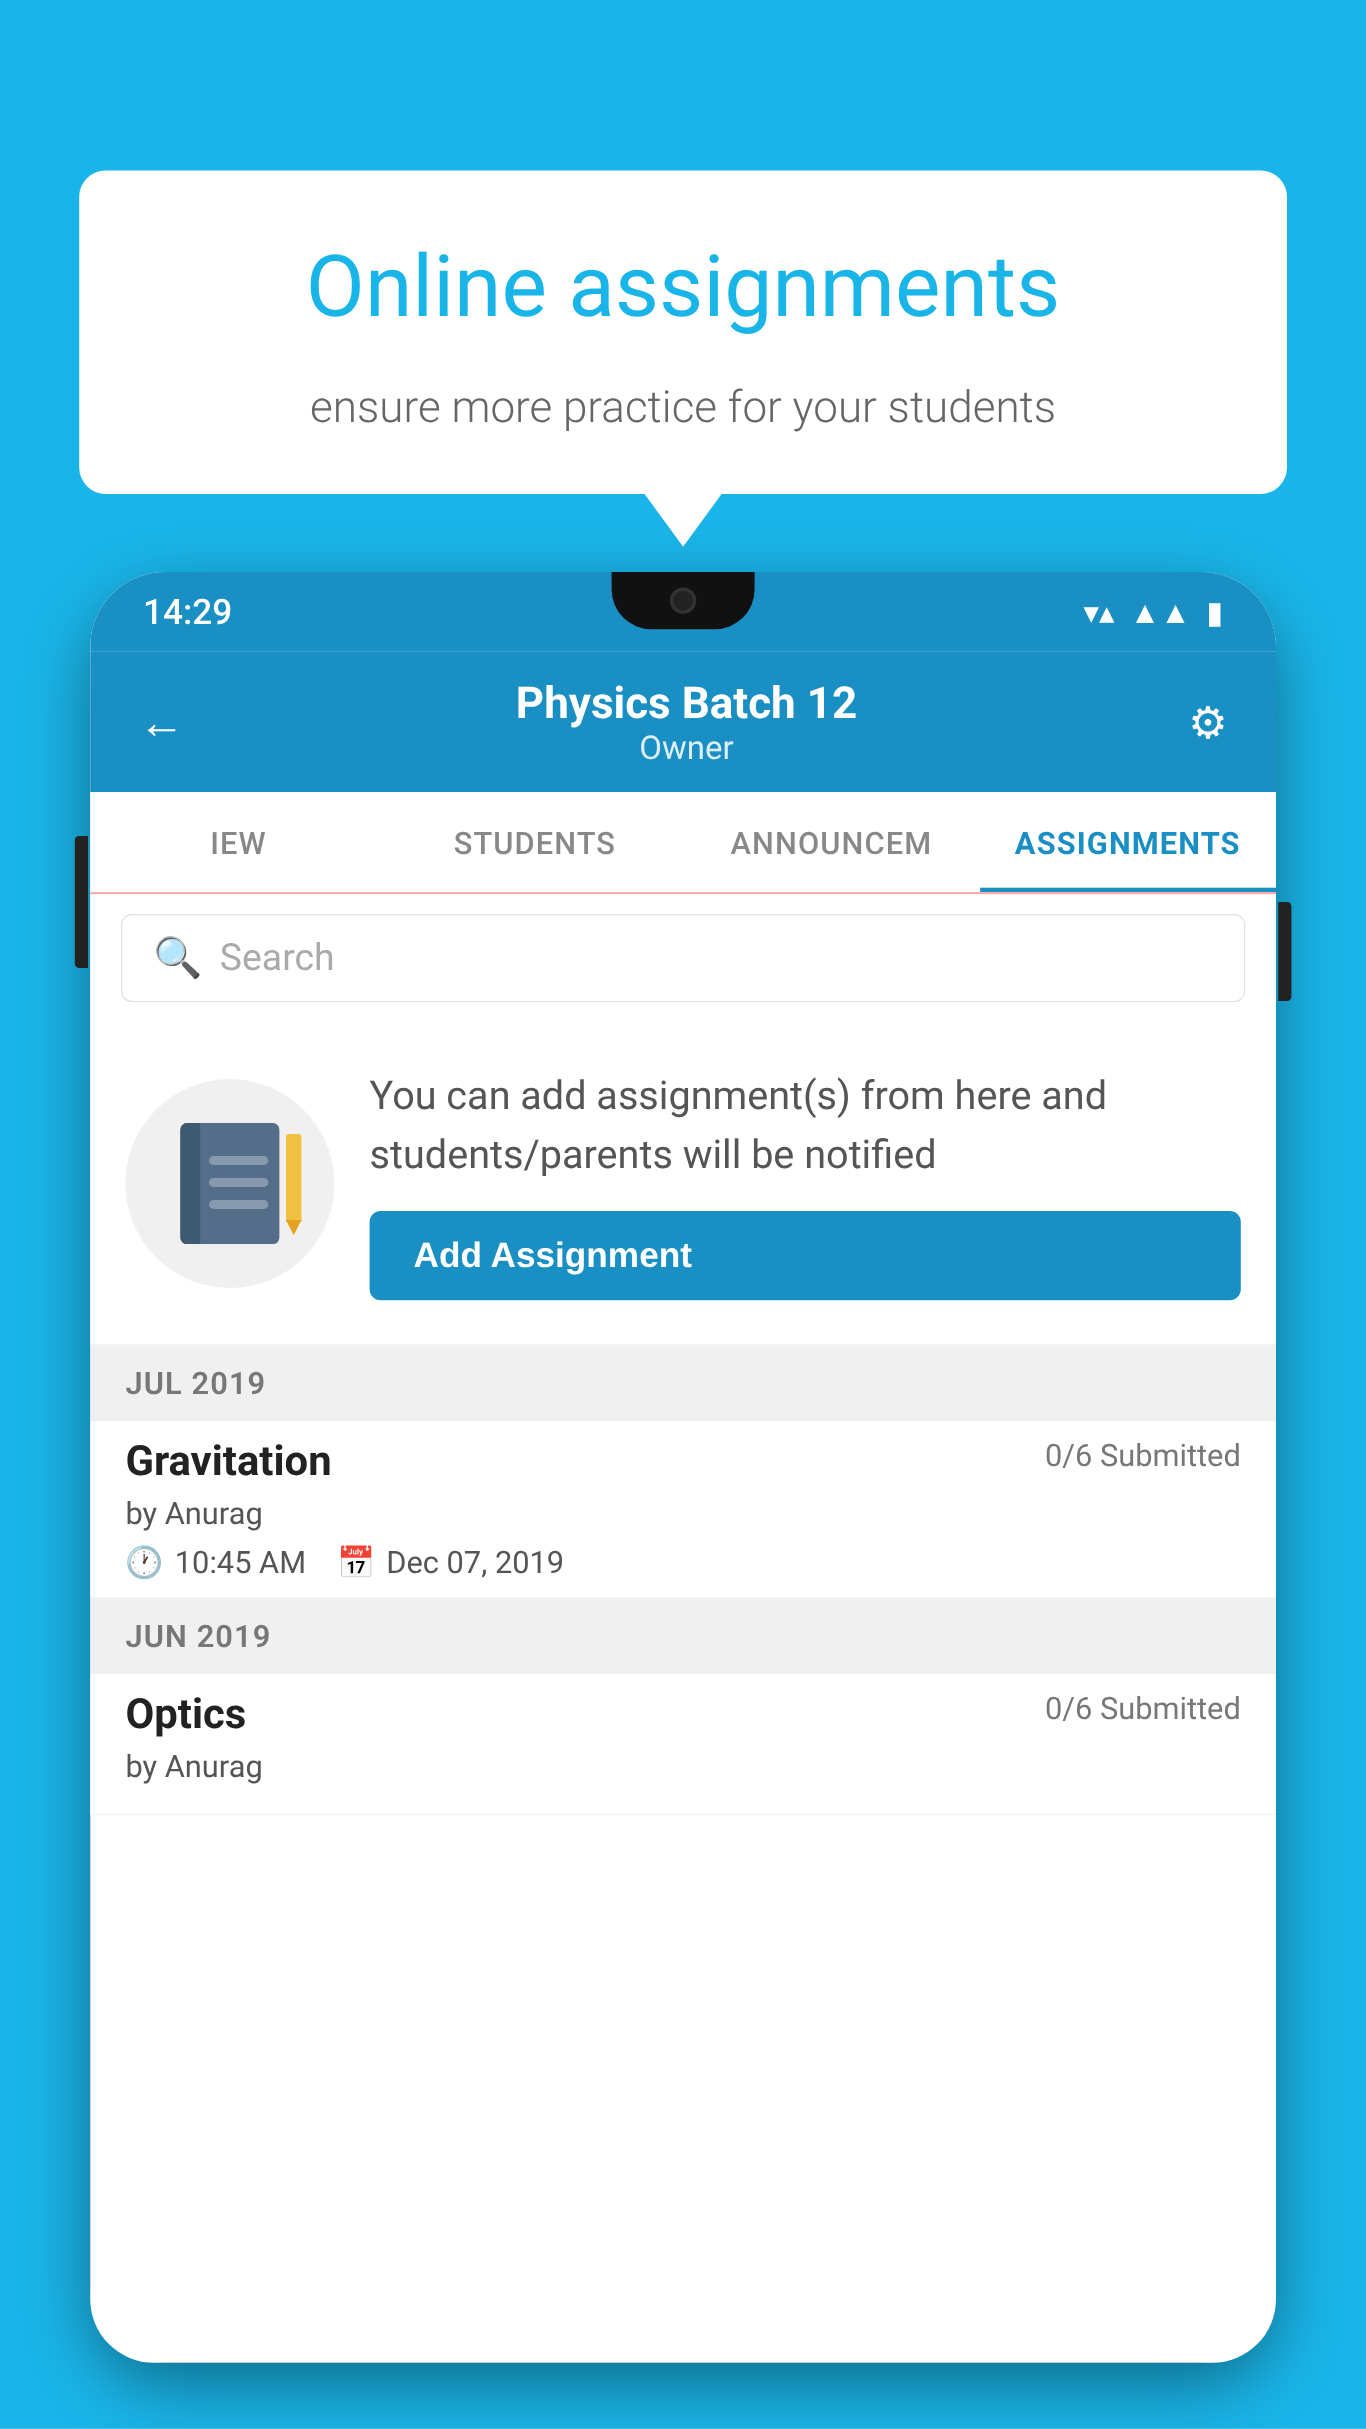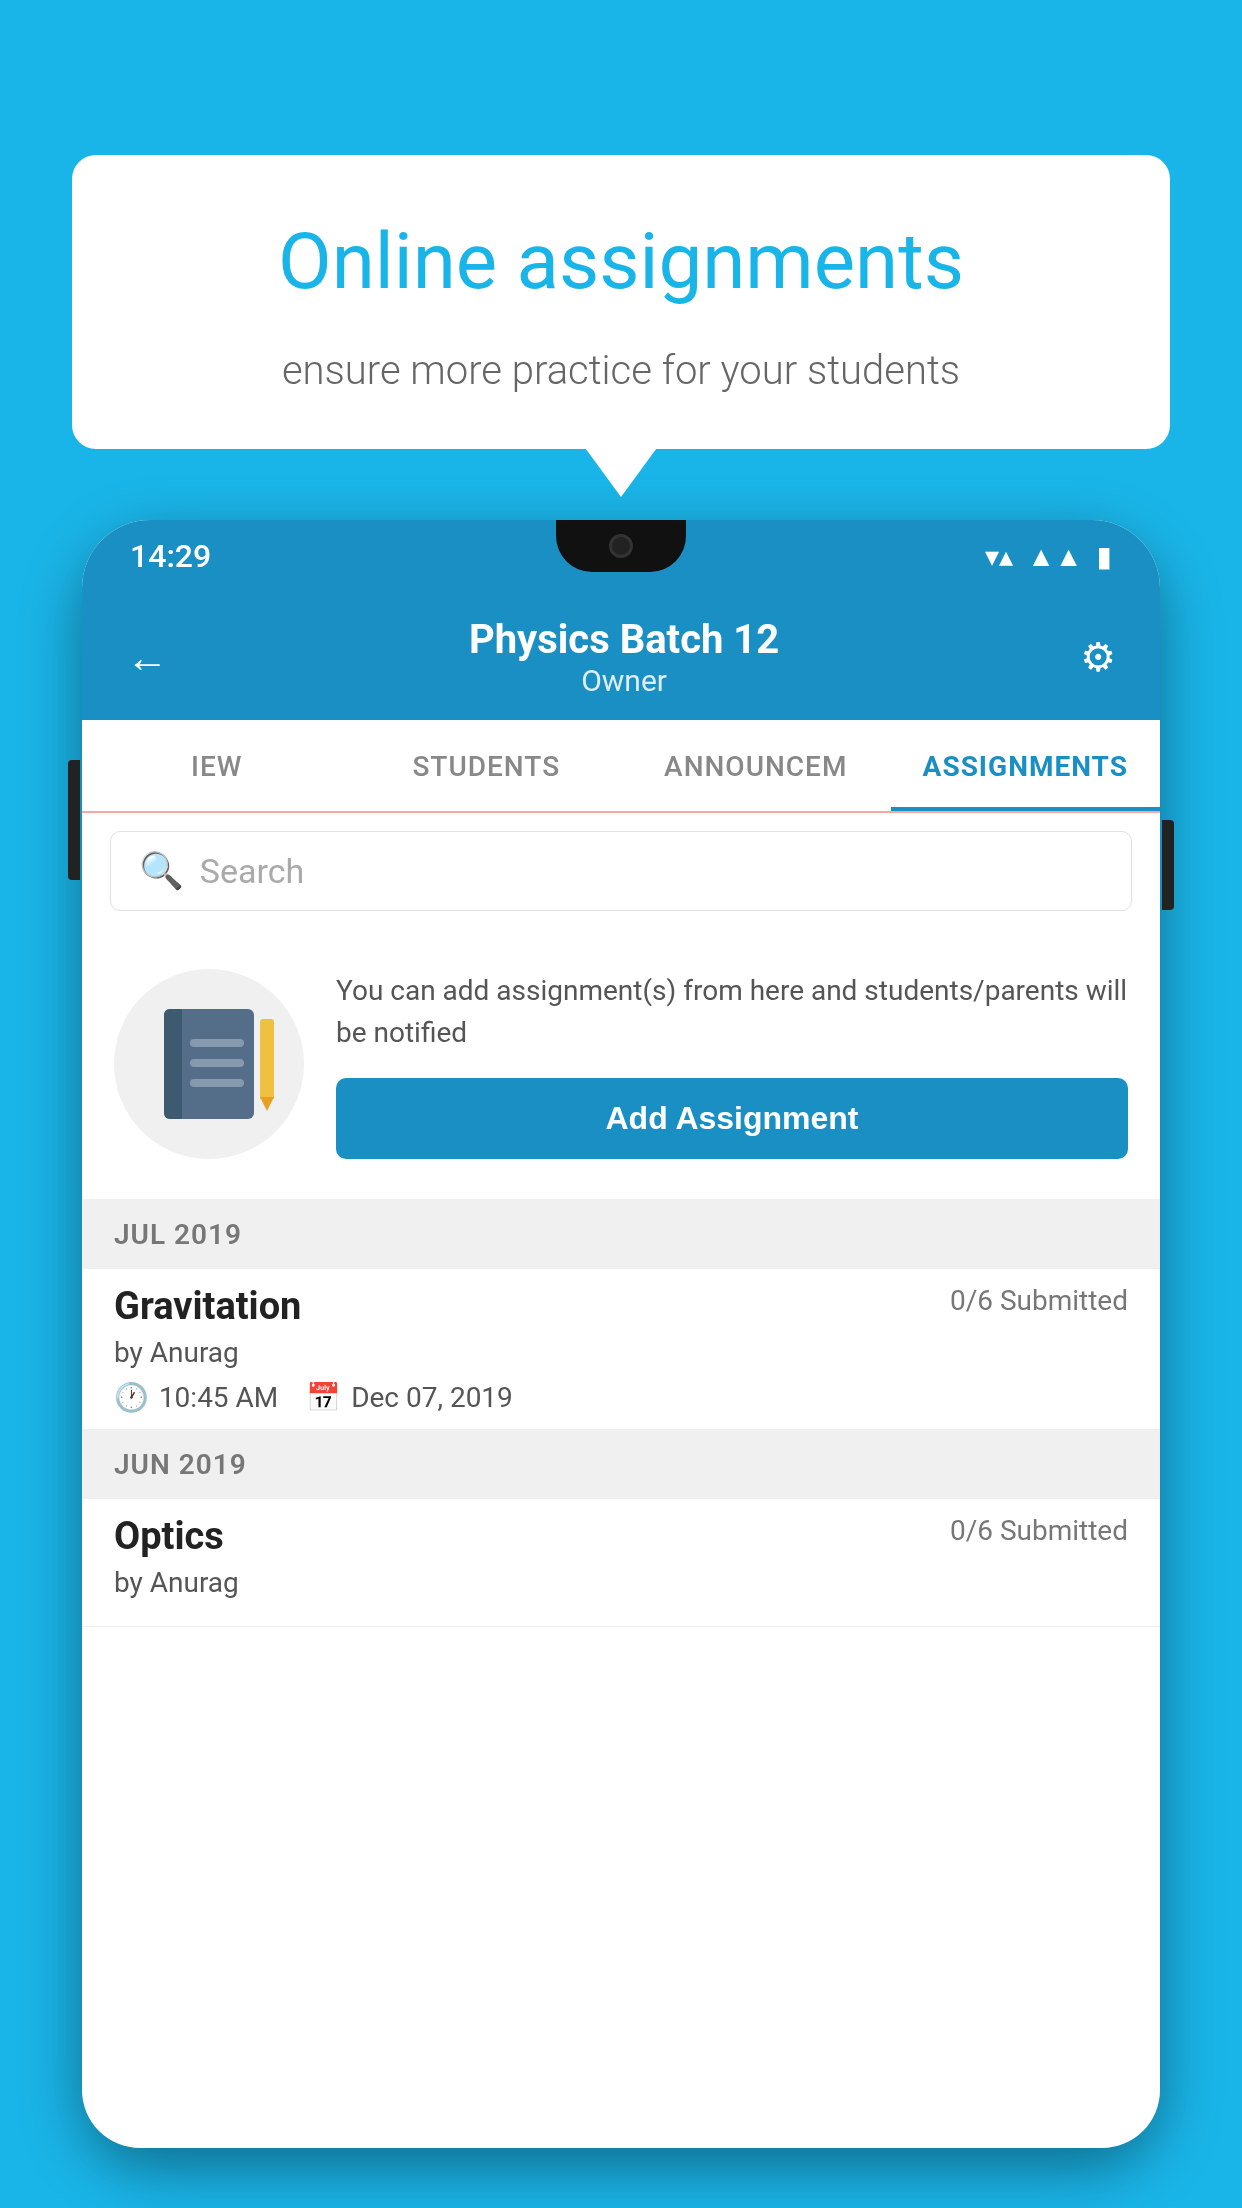--- a/index.html
+++ b/index.html
@@ -334,37 +334,37 @@
       border-left: 7px solid transparent;
       border-right: 7px solid transparent;
       border-top: 14px solid #e8a020;
     }
 
     .add-assignment-right {
       flex: 1;
     }
 
     .add-assignment-desc {
-      font-size: 28px;
+      font-size: 36px;
       color: #555;
       line-height: 1.5;
       margin-bottom: 24px;
     }
 
     .add-assignment-btn {
       background: #1a8fc4;
       color: white;
       border: none;
       border-radius: 10px;
       padding: 22px 40px;
       font-size: 32px;
       font-weight: 600;
       cursor: pointer;
       width: 100%;
-      text-align: center;
+      text-align: left;
     }
 
     
     .section-header {
       background: #f0f0f0;
       padding: 18px 32px;
     }
 
     .section-header-text {
       font-size: 28px;

